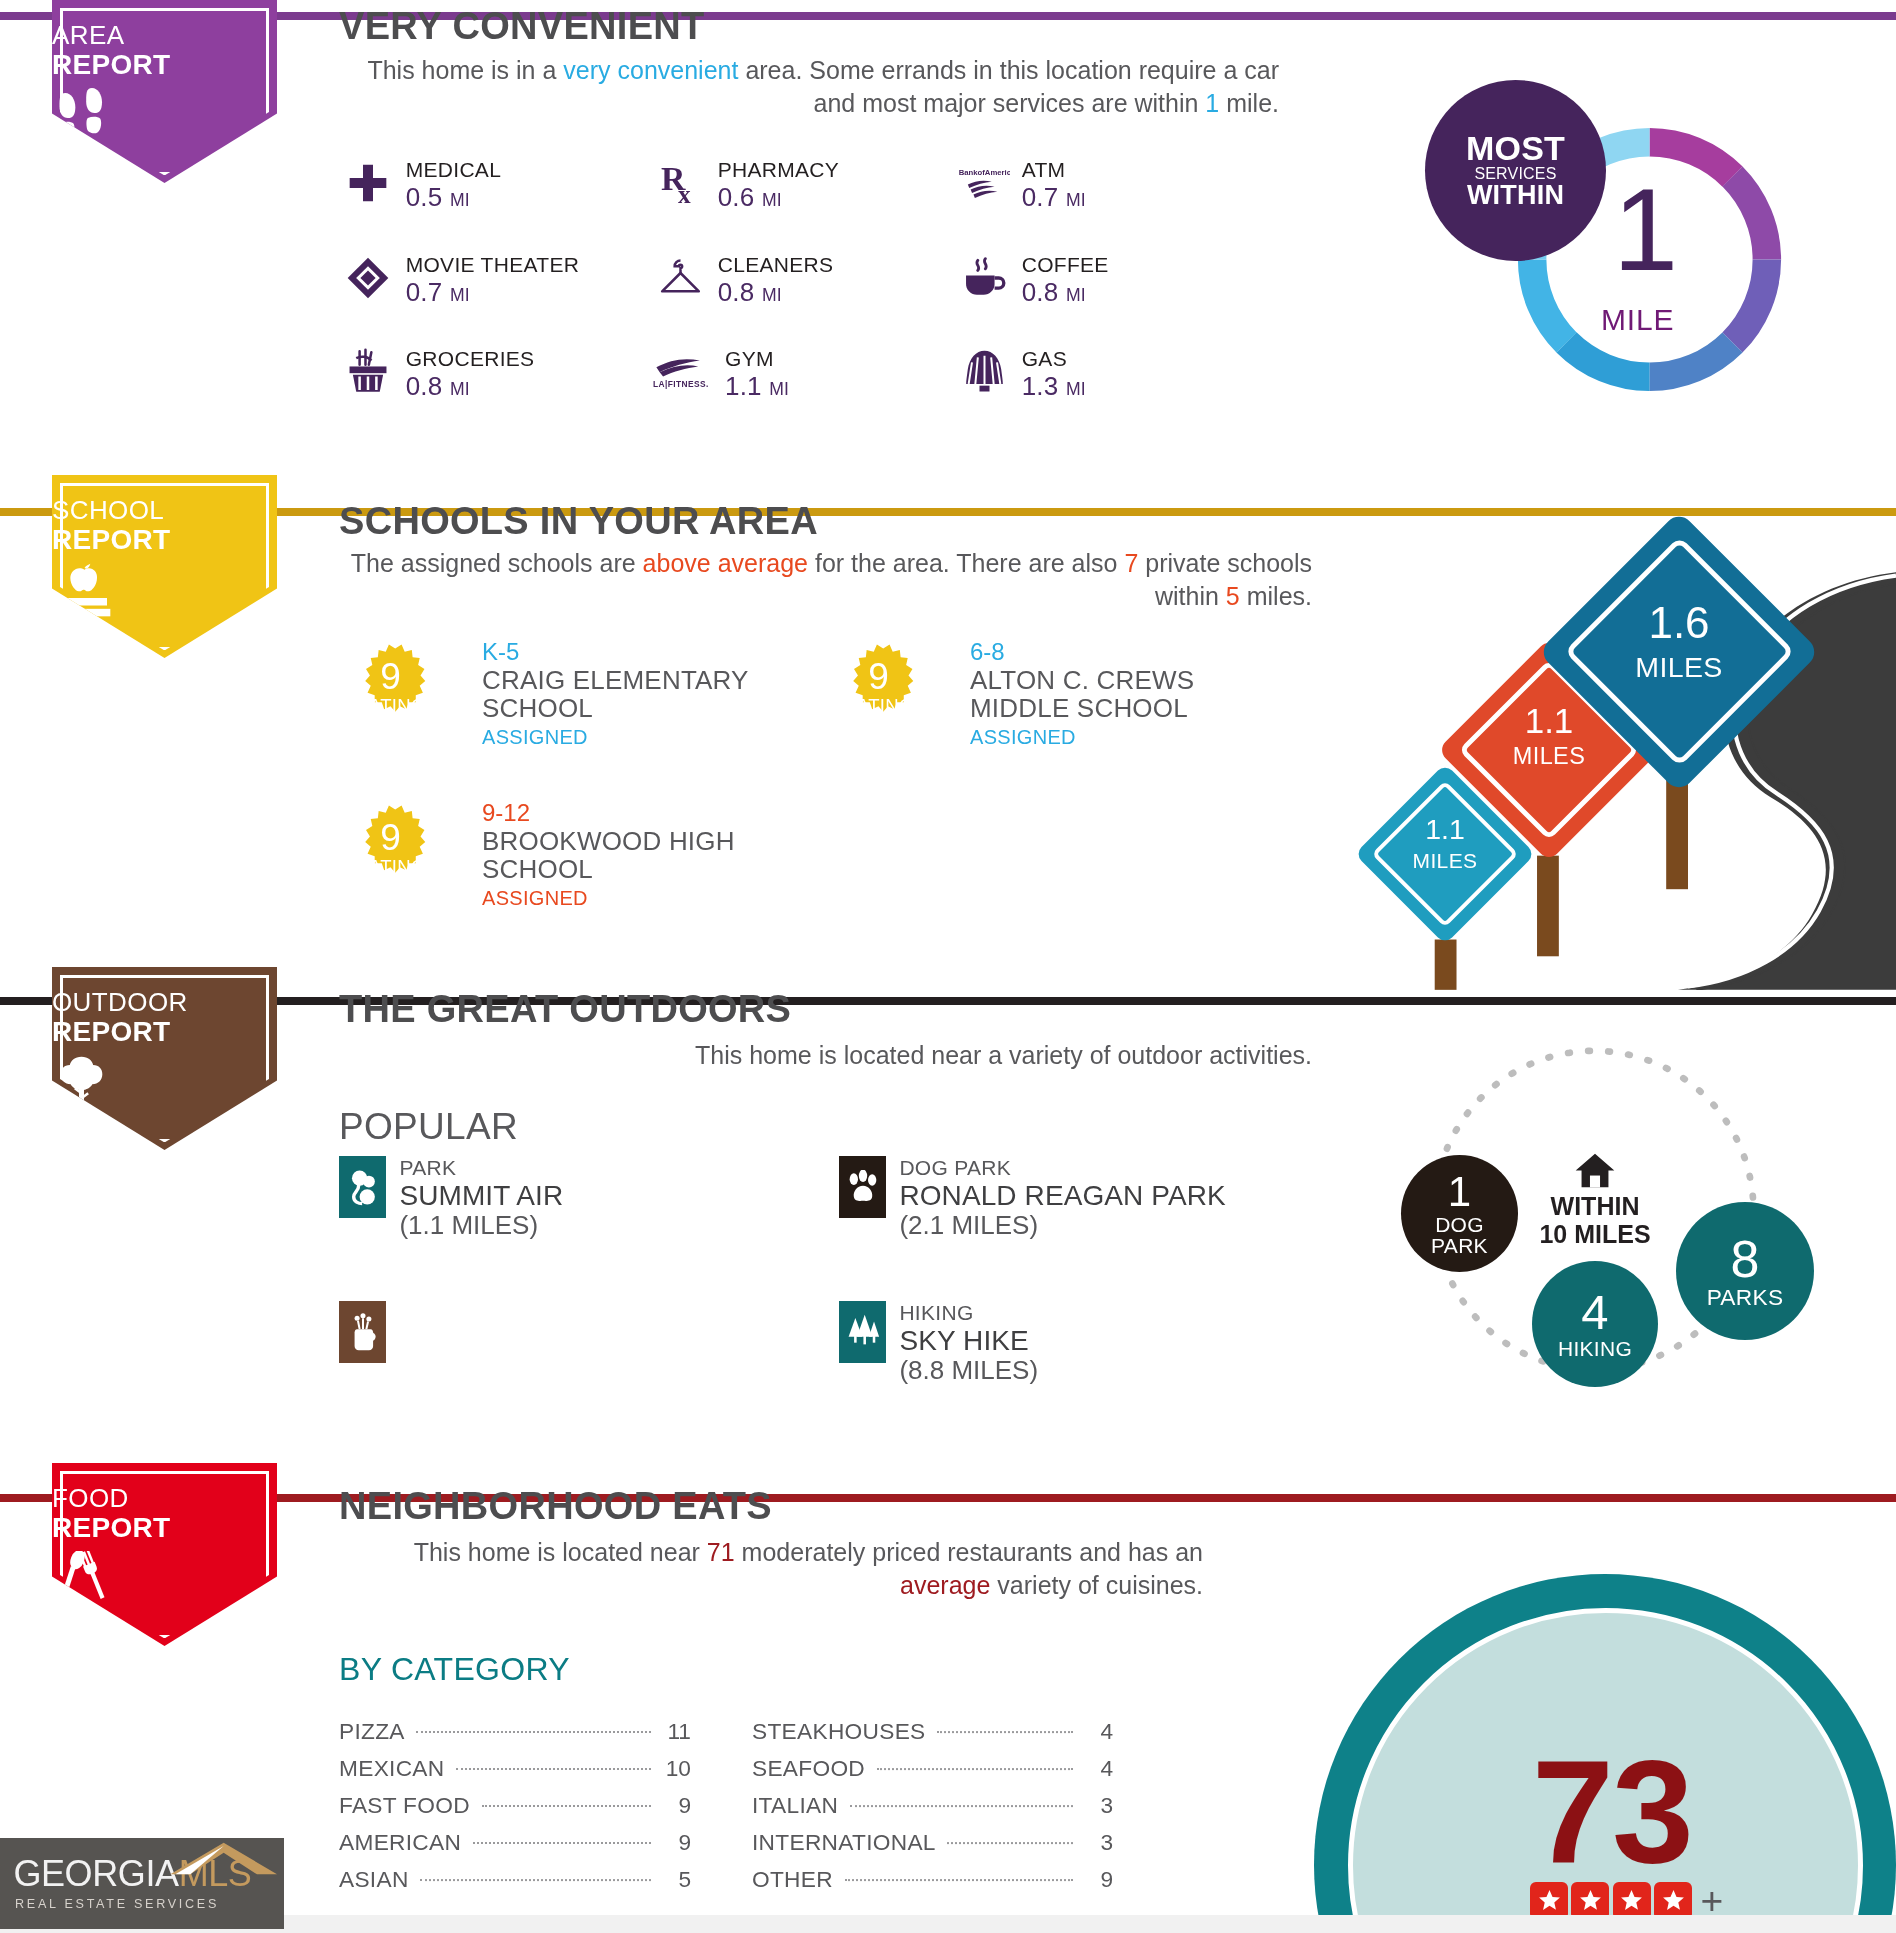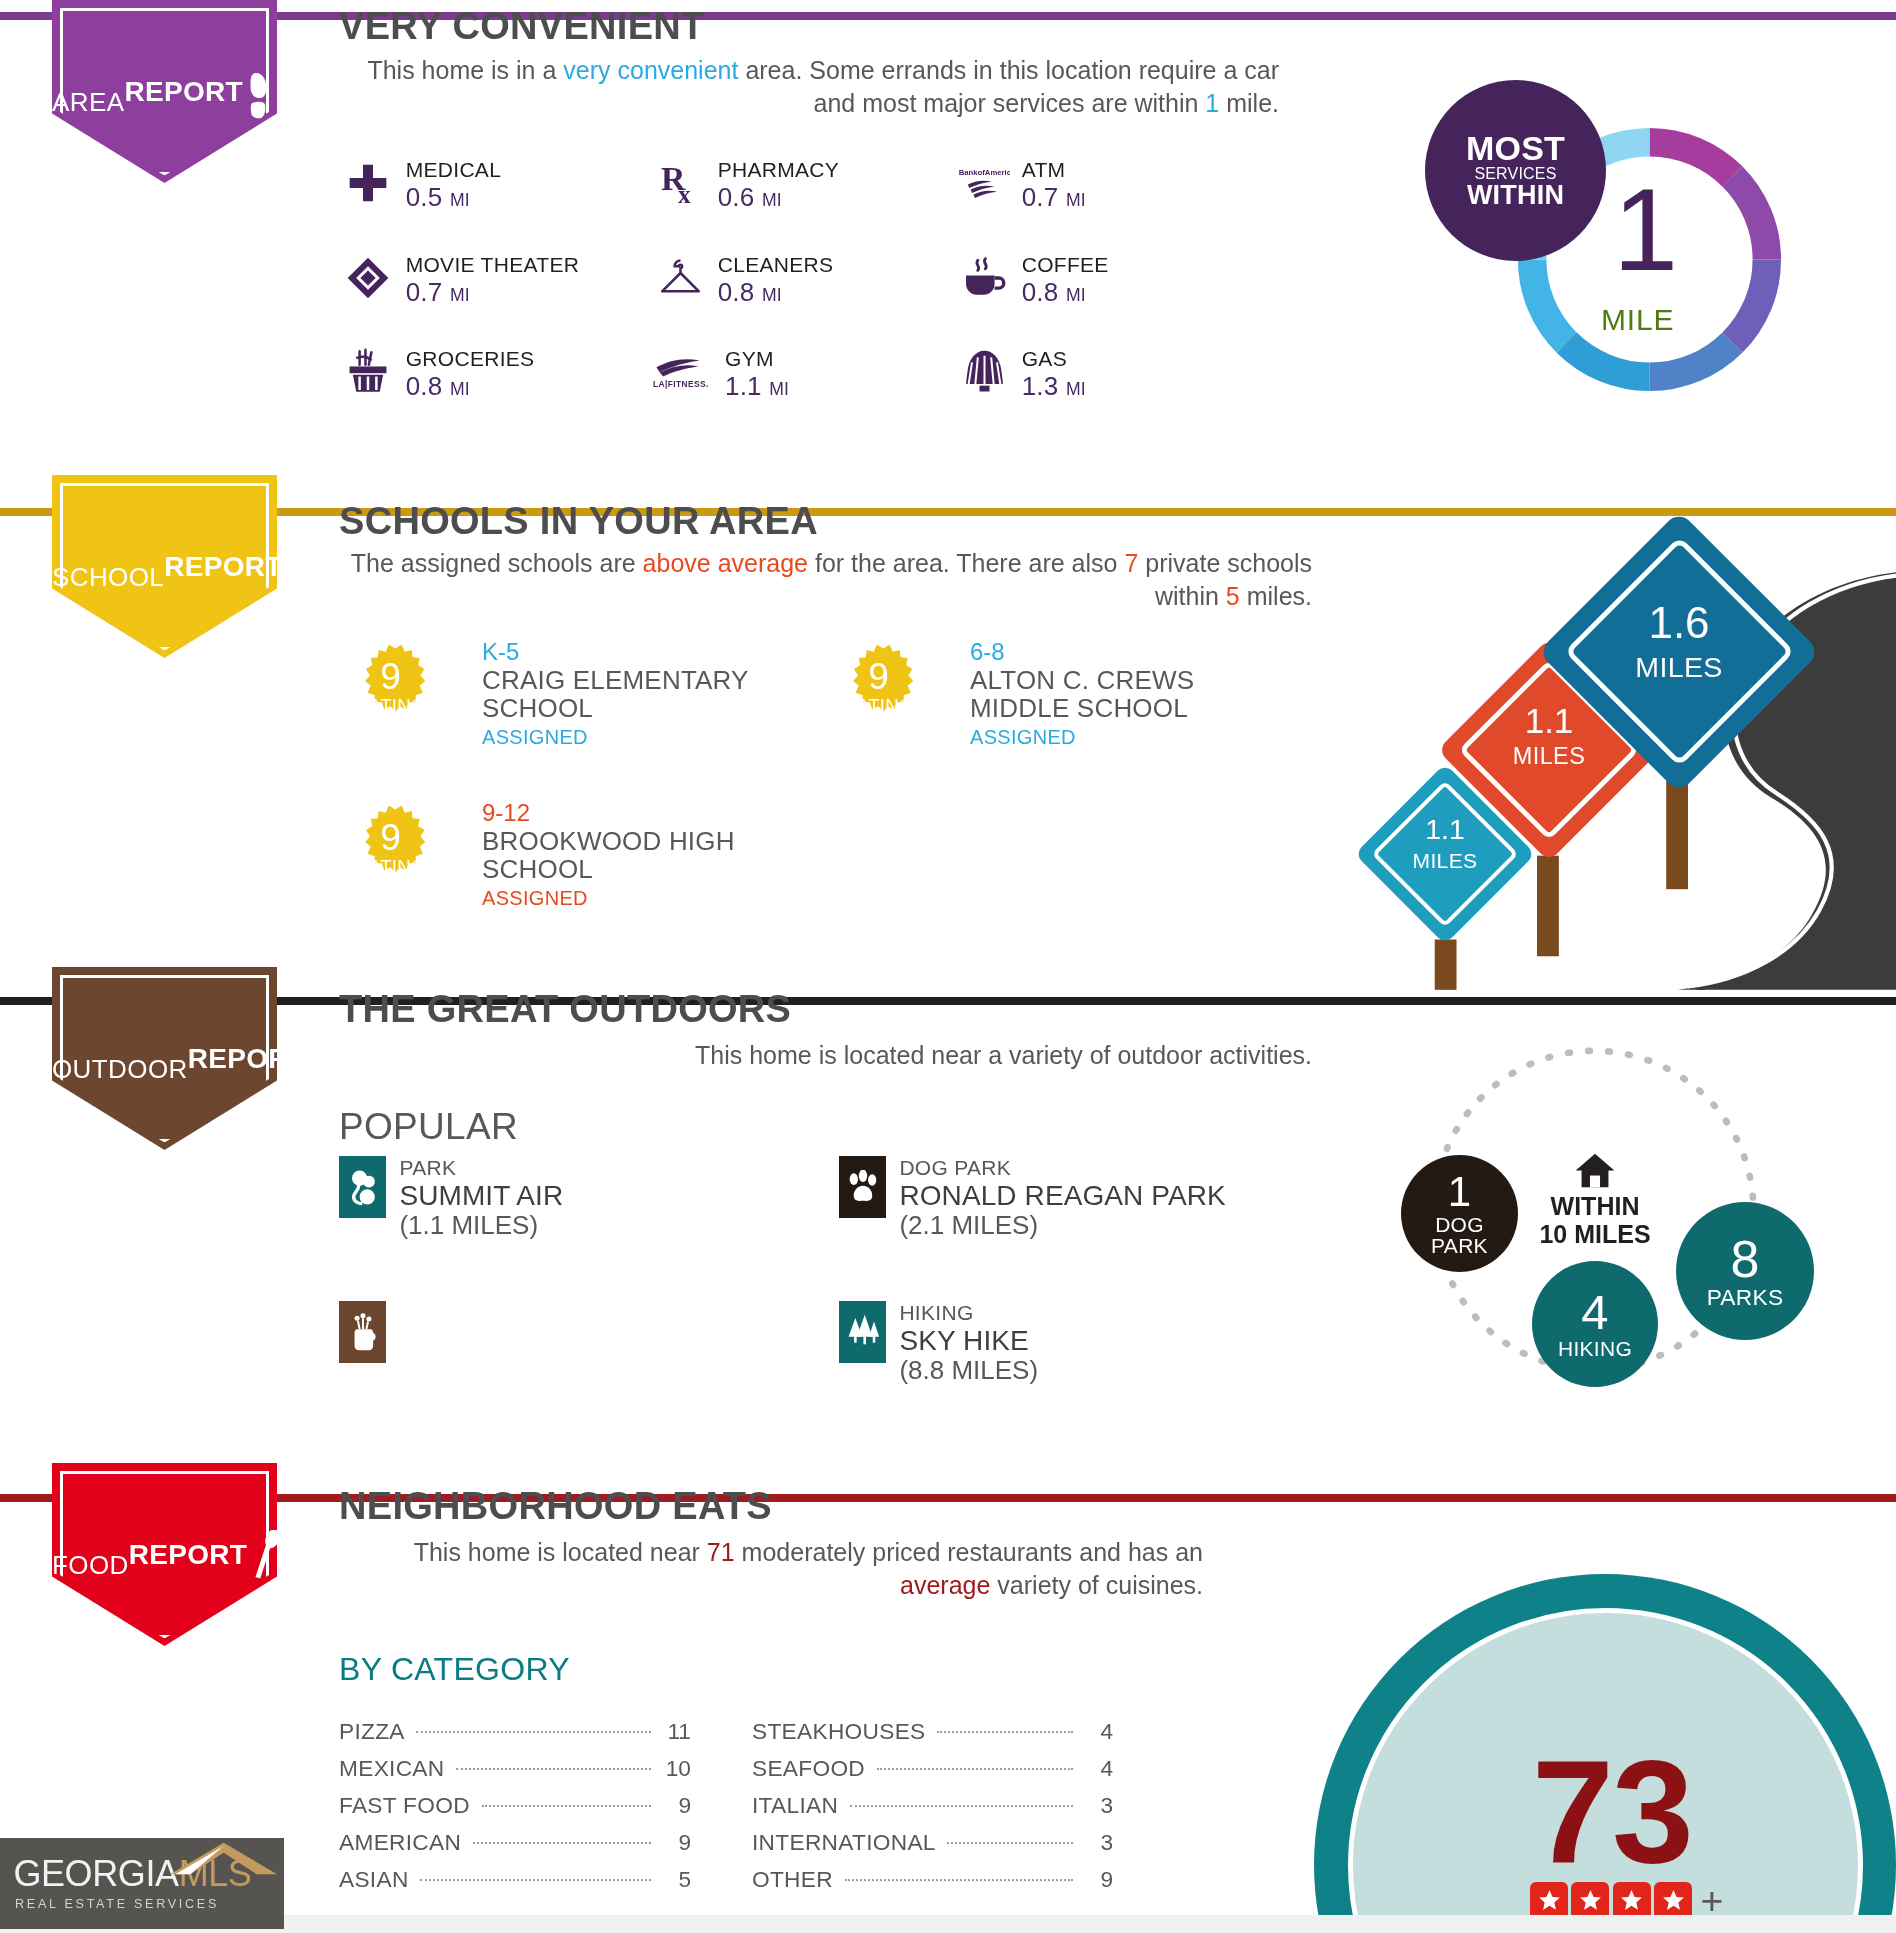--- a/index.html
+++ b/index.html
@@ -15,21 +15,21 @@
   .rule.purple { background: #7b3b8e; }
   .rule.gold   { background: #cb9a10; }
   .rule.dark   { background: #231f20; }
   .rule.crim   { background: #9e1b20; }
 
   
   .shield {
     position: absolute; width: 225px; height: 183px;
     -webkit-clip-path: polygon(0 0, 100% 0, 100% 62%, 50% 100%, 0 62%);
     clip-path: polygon(0 0, 100% 0, 100% 62%, 50% 100%, 0 62%);
-    display: flex; flex-direction: row; align-items: center;
+    display: flex; flex-direction: column; 
   }
   .shield .inner {
     position: absolute; inset: 7.6px;
     border: 3.4px solid #fff;
     -webkit-clip-path: polygon(0 0, 100% 0, 100% 62%, 50% 100%, 0 62%);
     clip-path: polygon(0 0, 100% 0, 100% 62%, 50% 100%, 0 62%);
   }
   .shield .l1 { position: relative; margin-top: 22px; color: #fff;
                 font-size: 26px; letter-spacing: 0.4px; line-height: 1.06; font-weight: 400; }
   .shield .l2 { position: relative; color: #fff; font-size: 28px;
@@ -70,21 +70,21 @@
     position: absolute; width: 181px; height: 181px; border-radius: 50%;
     background: #45245c; color: #fff; display: flex; flex-direction: column;
     align-items: center; justify-content: center; line-height: 1.02;
     z-index: 3;
   }
   .donut-badge .a { font-size: 34px; font-weight: 700; letter-spacing: 0.2px; }
   .donut-badge .b { font-size: 16px; font-weight: 400; letter-spacing: 0.2px; }
   .donut-badge .c { font-size: 27px; font-weight: 700; letter-spacing: 0.2px; }
   .donut-num { position: absolute; color: #45245c; font-size: 117px;
                font-weight: 400; line-height: .9; }
-  .donut-unit { position: absolute; color: #4d7c0f; font-size: 30px; letter-spacing: 0.8px; }
+  .donut-unit { position: absolute; color: #701a75; font-size: 30px; letter-spacing: 0.8px; }
 
   
   .rate { position: absolute; width: 79px; height: 87px; }
   .rate .burst { position: absolute; inset: 0; }
   .rate .n { position: absolute; top: 15px; left: 0; width: 100%; text-align: center;
              color: #fff; font-size: 37px; line-height: 1; }
   .rate .w { position: absolute; top: 52px; left: 0; width: 100%; text-align: center;
              color: #fff; font-size: 18.5px; letter-spacing: 0.3px; }
   .school { position: absolute; }
   .school .grade { font-size: 24px; line-height: 1.15; }

